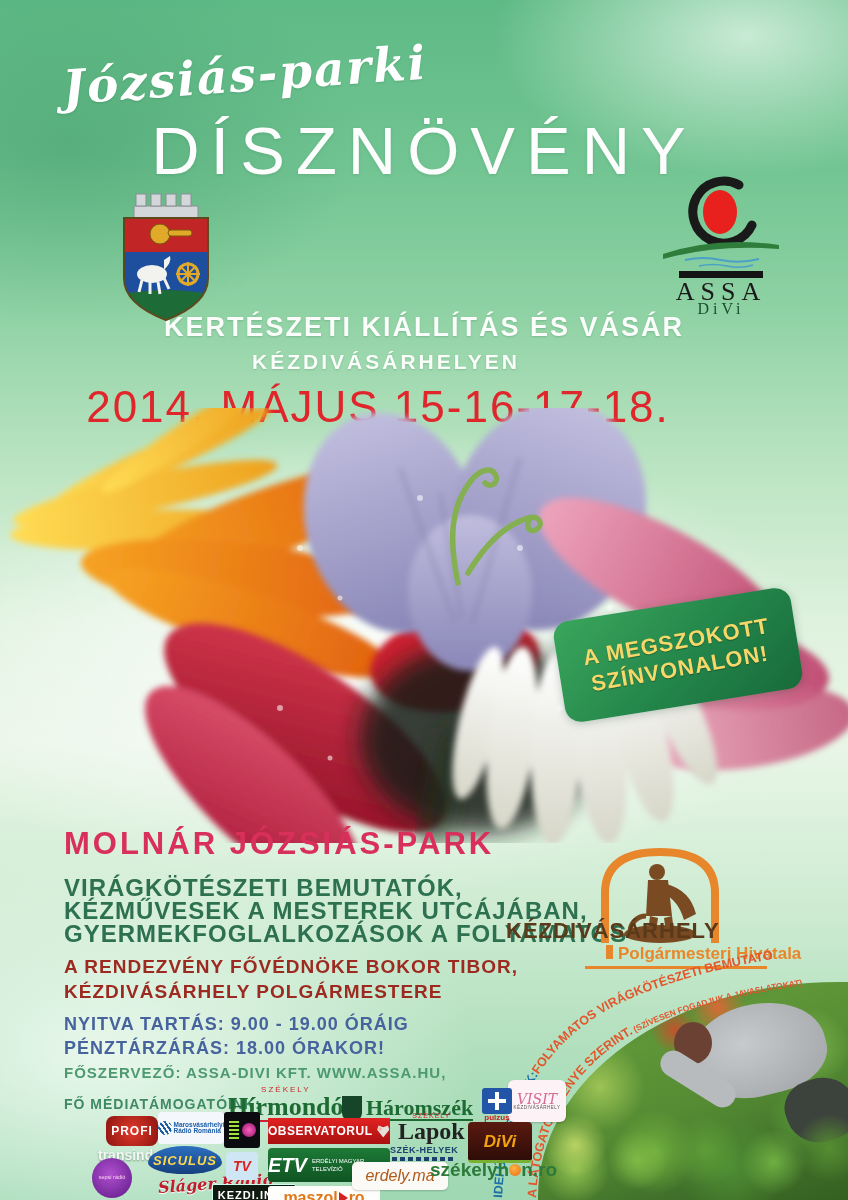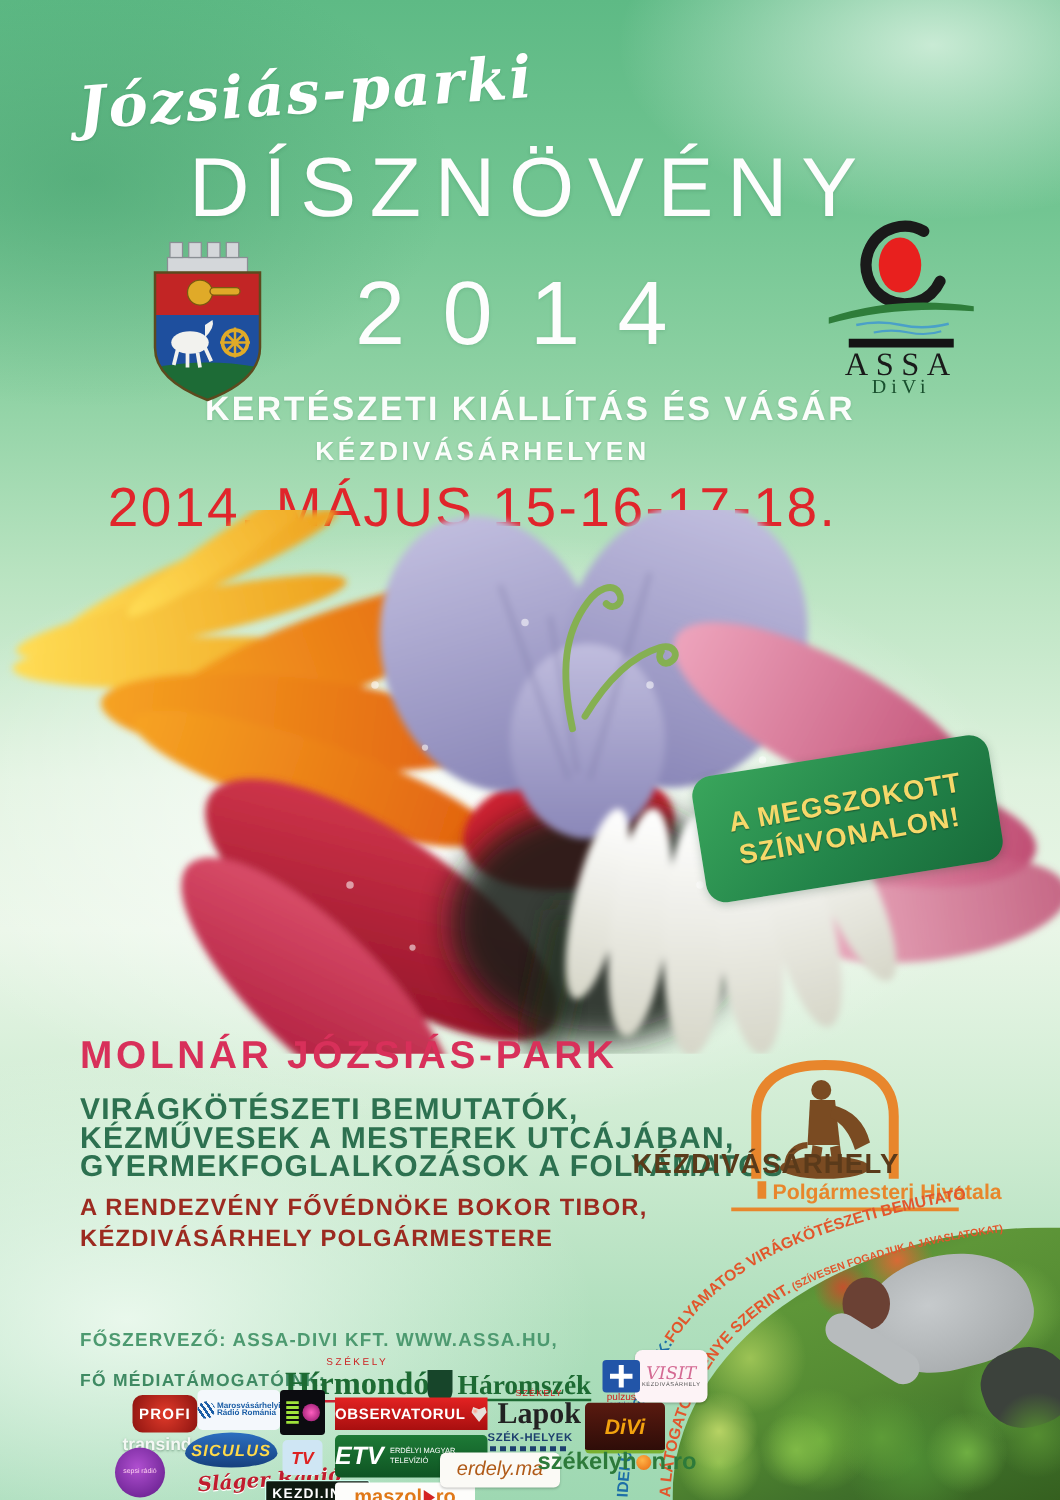--- a/index.html
+++ b/index.html
@@ -113,34 +113,33 @@
   .lg-lapok{left:398px;top:1112px;flex-direction:column;align-items:center;}
   .lg-lapok .top{font-size:7px;color:#c22;letter-spacing:1px;}
   .lg-lapok .main{font-family:"Liberation Serif",serif;font-weight:bold;font-size:24px;color:#222;}
   .lg-szekhelyek{left:390px;top:1146px;flex-direction:column;color:#1d3f6e;font-weight:bold;font-size:9px;letter-spacing:.5px;}
   .lg-szekhelyek .wave{width:64px;height:4px;background:repeating-linear-gradient(90deg,#1d3f6e 0 5px,rgba(0,0,0,0) 5px 8px);margin-top:2px;}
   .lg-erdelyma{left:352px;top:1162px;width:96px;height:28px;background:#fbfaf6;border-radius:5px;box-shadow:0 1px 2px rgba(0,0,0,.2);color:#b05a18;font-weight:normal;font-style:italic;font-size:16px;}
   .lg-pulzus{left:482px;top:1088px;flex-direction:column;}
   .lg-pulzus .cross{width:30px;height:26px;background:#2255a8;border-radius:3px;position:relative;}
   .lg-pulzus .cross::before{content:"";position:absolute;left:13px;top:4px;width:4px;height:18px;background:#fff;}
   .lg-pulzus .cross::after{content:"";position:absolute;left:6px;top:11px;width:18px;height:4px;background:#fff;}
-  .lg-pulzus .main{font-size:8px;color:#c22;font-weight:normal;}
+  .lg-pulzus .main{font-size:8px;color:#c22;font-weight:bold;}
   .lg-pulzus .sub{font-size:5px;color:#2255a8;}
   .lg-cstv{left:468px;top:1122px;width:64px;height:38px;background:linear-gradient(180deg,#5a1a10,#2e0d08);border-radius:4px;color:#f2a20e;font-weight:bold;font-size:17px;font-style:italic;border-bottom:3px solid #7ab030;}
   .lg-szekelyhon{left:430px;top:1160px;color:#2d7a3a;font-weight:bold;font-size:19px;}
   .lg-szekelyhon .dot{display:inline-block;width:12px;height:12px;border-radius:50%;background:radial-gradient(circle at 40% 35%,#ffb347,#e86a10);}
 </style>
 </head>
 <body>
 
 <div class="poster">
 
   <div class="abs script-title">Józsiás-parki</div>
   <div class="abs main-title">DÍSZNÖVÉNY</div>
-  <div class="abs year-title">2014</div>
   <div class="abs subtitle1">KERTÉSZETI KIÁLLÍTÁS ÉS VÁSÁR</div>
   <div class="abs subtitle2">KÉZDIVÁSÁRHELYEN</div>
   <div class="abs date-line">2014. MÁJUS 15-16-17-18.</div>
 
   <svg class="abs crest" width="112" height="142" viewBox="0 0 112 142">
     <rect x="24" y="24" width="64" height="12" fill="#d4d7da" stroke="#8a8f94"></rect>
     <rect x="26" y="12" width="10" height="12" fill="#d4d7da" stroke="#8a8f94"></rect>
     <rect x="41" y="12" width="10" height="12" fill="#d4d7da" stroke="#8a8f94"></rect>
     <rect x="56" y="12" width="10" height="12" fill="#d4d7da" stroke="#8a8f94"></rect>
     <rect x="71" y="12" width="10" height="12" fill="#d4d7da" stroke="#8a8f94"></rect>
@@ -279,20 +278,24 @@
   <div class="abs venue-title">MOLNÁR JÓZSIÁS-PARK</div>
   <div class="abs activities">
     <div>VIRÁGKÖTÉSZETI BEMUTATÓK,</div>
     <div>KÉZMŰVESEK A MESTEREK UTCÁJÁBAN,</div>
     <div>GYERMEKFOGLALKOZÁSOK A FOLYAMATOS</div>
   </div>
   <div class="abs patron">
     <div>A RENDEZVÉNY FŐVÉDNÖKE BOKOR TIBOR,</div>
     <div>KÉZDIVÁSÁRHELY POLGÁRMESTERE</div>
   </div>
+  <div class="abs hours">
+    <div>NYITVA TARTÁS: 9.00 - 19.00 ÓRÁIG</div>
+    <div>PÉNZTÁRZÁRÁS: 18.00 ÓRAKOR!</div>
+  </div>
   <div class="abs organizer">FŐSZERVEZŐ: ASSA-DIVI KFT. WWW.ASSA.HU,</div>
   <div class="abs media-label">FŐ MÉDIATÁMOGATÓINK:</div>
 
   <svg class="abs cityhall-svg" width="200" height="110" viewBox="0 0 200 110">
     <path d="M45 105 L45 55 Q45 14 100 14 Q155 14 155 55 L155 105" fill="none" stroke="#e8862c" stroke-width="8"></path>
     <ellipse cx="100" cy="96" rx="36" ry="9" fill="#7a4b22"></ellipse>
     <circle cx="97" cy="34" r="8" fill="#7a4b22"></circle>
     <path d="M88 42 L108 42 L112 78 L86 78 Z" fill="#7a4b22"></path>
     <path d="M106 46 Q130 52 136 76 L124 82 Q118 62 104 56 Z" fill="#7a4b22"></path>
     <path d="M90 78 L88 94 L96 94 L98 80 M104 80 L106 94 L114 94 L112 78" fill="#7a4b22"></path>

